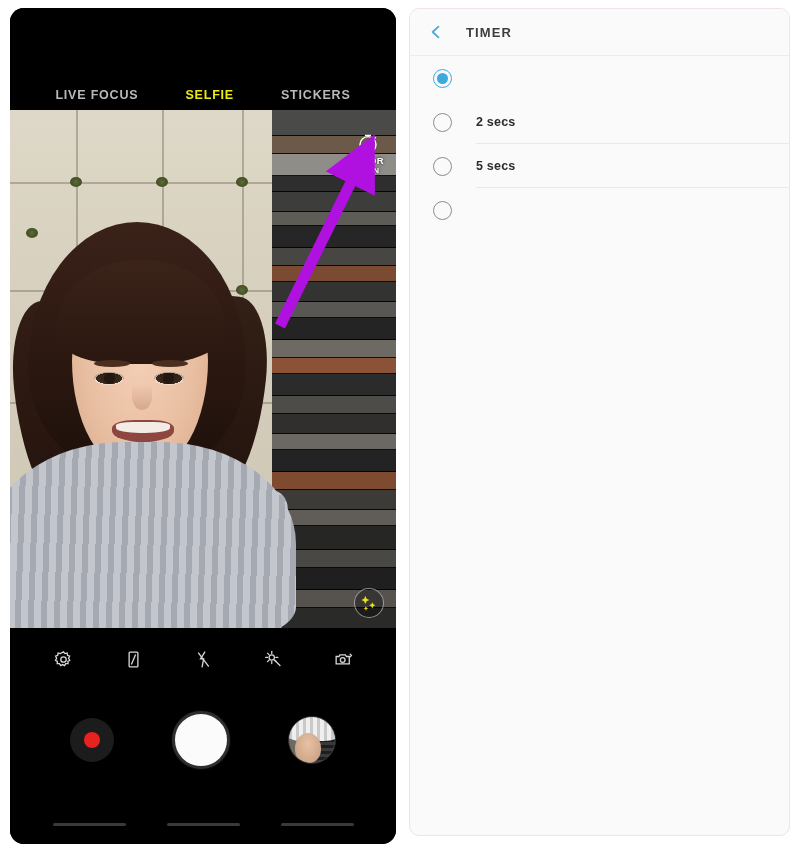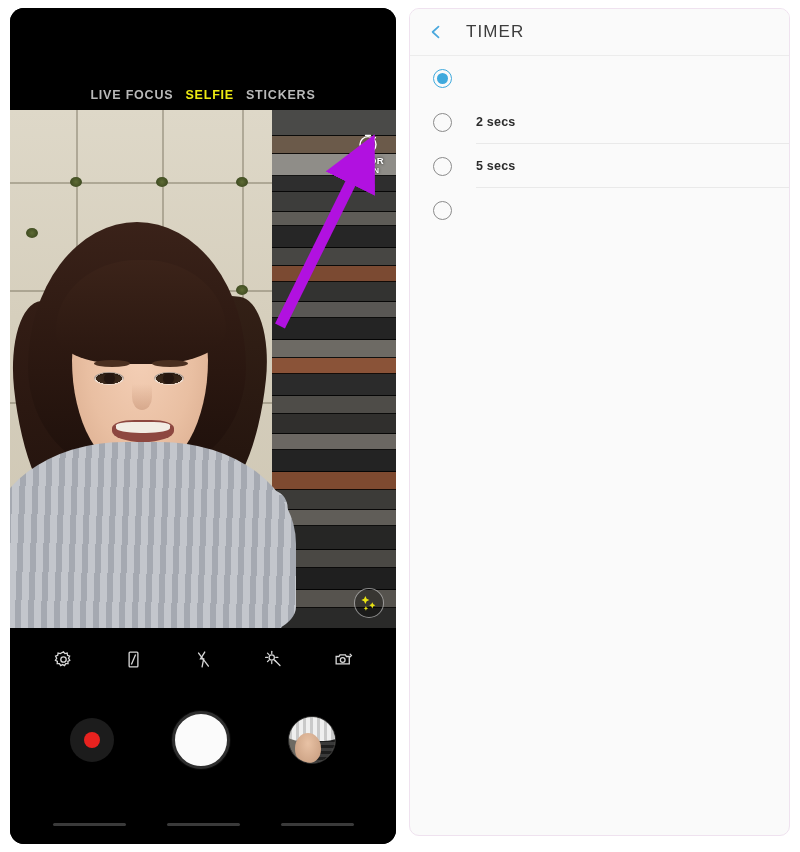--- a/index.html
+++ b/index.html
@@ -19,21 +19,21 @@
     background: #000;
     border-radius: 14px;
     overflow: hidden;
   }
   .mode-bar {
     position: absolute; left:0; top: 0; width: 100%; height: 102px;
     background: #000;
     display: flex; align-items: flex-end; justify-content: center;
     padding-bottom: 8px;
   }
-  .mode-bar-inner { display:flex; gap: 12px; align-items: flex-start; }
+  .mode-bar-inner { display:flex; gap: 47px; align-items: flex-start; }
   .mode-tab {
     font-size: 12.5px; letter-spacing: 0.8px; font-weight: 700;
     color: #b9b9b9;
   }
   .mode-tab.active { color: #edea12; }
 
   
   .preview {
     position: absolute; left: 0; top: 102px; width: 386px; height: 518px;
     overflow: hidden; background: #3a3a38;
@@ -210,21 +210,21 @@
     border-radius: 10px;
     overflow: hidden;
   }
   .settings-header {
     height: 47px; display:flex; align-items:center; gap: 22px;
     padding-left: 18px; background:#fafafa;
     border-bottom: 1px solid #ececec;
   }
   .back-chevron { width: 16px; height: 16px; flex: none; }
   .settings-title {
-    font-size: 17px; font-weight: 400; letter-spacing: 1.1px; color:#3d3d3d;text-align:center;
+    font-size: 13px; font-weight: 700; letter-spacing: 1.1px; color:#3d3d3d;text-align:center;
   }
   .opt-list { padding: 0 0 0 0; }
   .opt-row {
     display:flex; align-items:center; height: 44px; padding-left: 23px;
   }
   .radio {
     width: 19px; height: 19px; border-radius: 50%;
     border: 1.6px solid #8b8b8b; flex: none;
     display:flex; align-items:center; justify-content:center;
     background: transparent;

